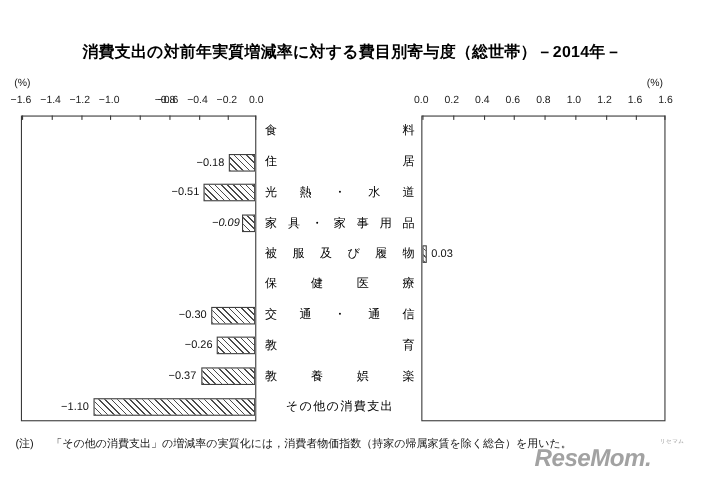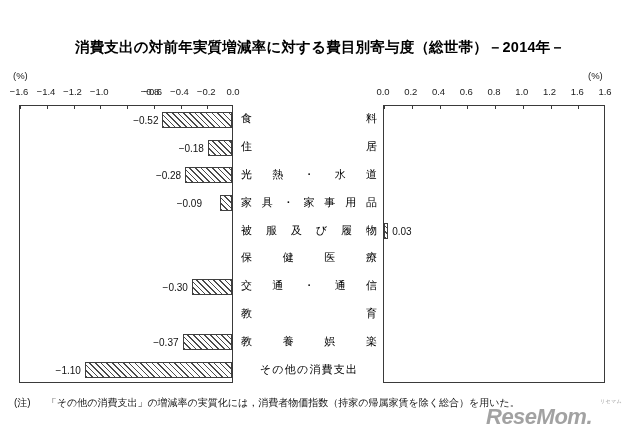--- a/index.html
+++ b/index.html
@@ -205,39 +205,39 @@
 <div class="plot-frame" id="plot-left">
     <div class="tickmark" style="left: 0px;"></div>
     <div class="tickmark" style="left: 26.75px;"></div>
     <div class="tickmark" style="left: 53.5px;"></div>
     <div class="tickmark" style="left: 80.25px;"></div>
     <div class="tickmark" style="left: 107px;"></div>
     <div class="tickmark" style="left: 133.75px;"></div>
     <div class="tickmark" style="left: 160.5px;"></div>
     <div class="tickmark" style="left: 187.25px;"></div>
     <div class="tickmark" style="left: 212px;"></div>
-    <div class="bar-row" style="top: 0px; height: 27.8px;">
-      <div class="bar bar-left" style="width: 69.55px;"></div>
-      <div class="bar-value val-left" style="right: 69.55px;">−0.52</div>
-    </div>
     <div class="bar-row" style="top: 27.8px; height: 27.8px;">
       <div class="bar bar-left" style="width: 24.075px;"></div>
       <div class="bar-value val-left" style="right: 24.075px; margin-left: 37px;">−0.18</div>
     </div>
     <div class="bar-row" style="top: 55.6px; height: 27.8px;">
       <div class="bar bar-left" style="width: 46.8125px;"></div>
-      <div class="bar-value val-left" style="right: 46.8125px;">−0.28</div>
+      <div class="bar-value val-left" style="right: 46.8125px;">−0.51</div>
     </div>
     <div class="bar-row" style="top: 83.4px; height: 27.8px;">
       <div class="bar bar-left" style="width: 12.0375px;"></div>
-      <div class="bar-value val-left" style="right: 26px;">−0.09</div>
+      <div class="bar-value val-left" style="right: 10px; font-style: italic;">−0.09</div>
     </div>
     <div class="bar-row" style="top: 166.8px; height: 27.8px;">
       <div class="bar bar-left" style="width: 40.125px;"></div>
       <div class="bar-value val-left" style="right: 40.125px;">−0.30</div>
+    </div>
+    <div class="bar-row" style="top: 194.6px; height: 27.8px;">
+      <div class="bar bar-left" style="width: 34.775px;"></div>
+      <div class="bar-value val-left" style="right: 34.775px;">−0.26</div>
     </div>
     <div class="bar-row" style="top: 222.4px; height: 27.8px;">
       <div class="bar bar-left" style="width: 49.4875px;"></div>
       <div class="bar-value val-left" style="right: 49.4875px;">−0.37</div>
     </div>
     <div class="bar-row" style="top: 250.2px; height: 27.8px;">
       <div class="bar bar-left" style="width: 147.125px;"></div>
       <div class="bar-value val-left" style="right: 147.125px;">−1.10</div>
     </div>
   </div>

